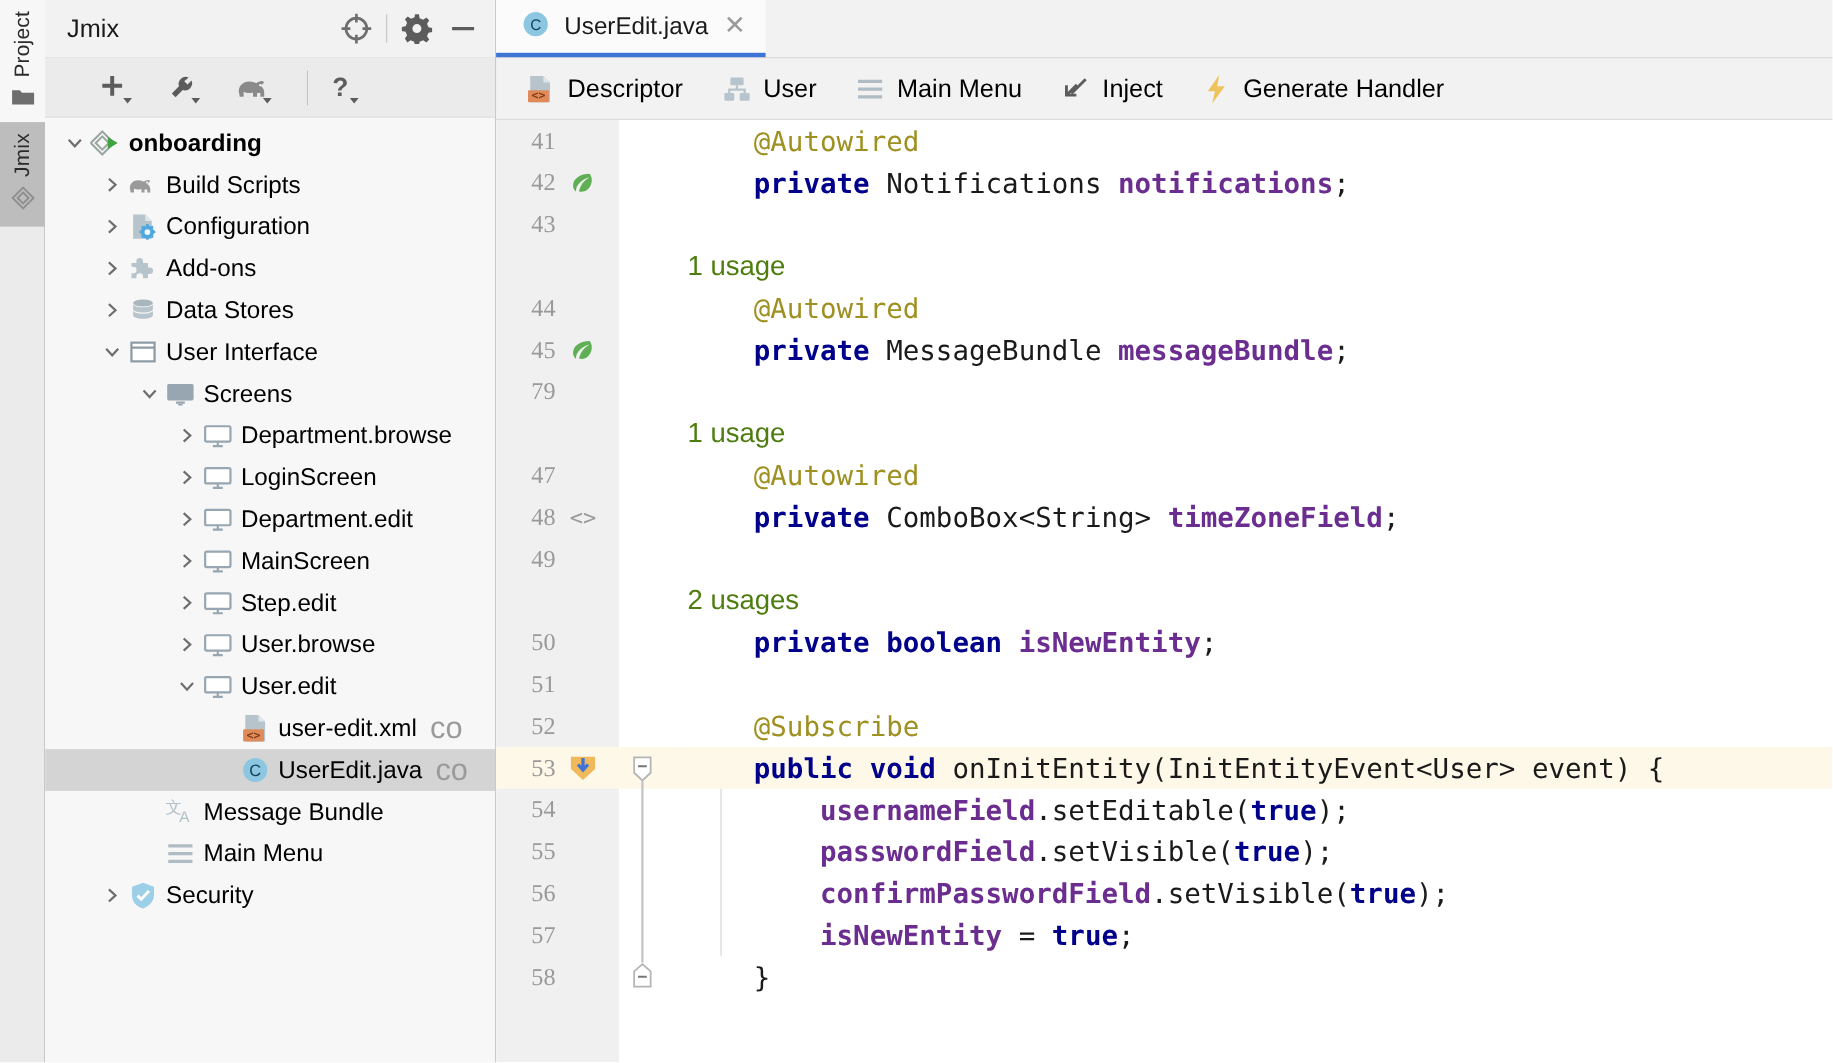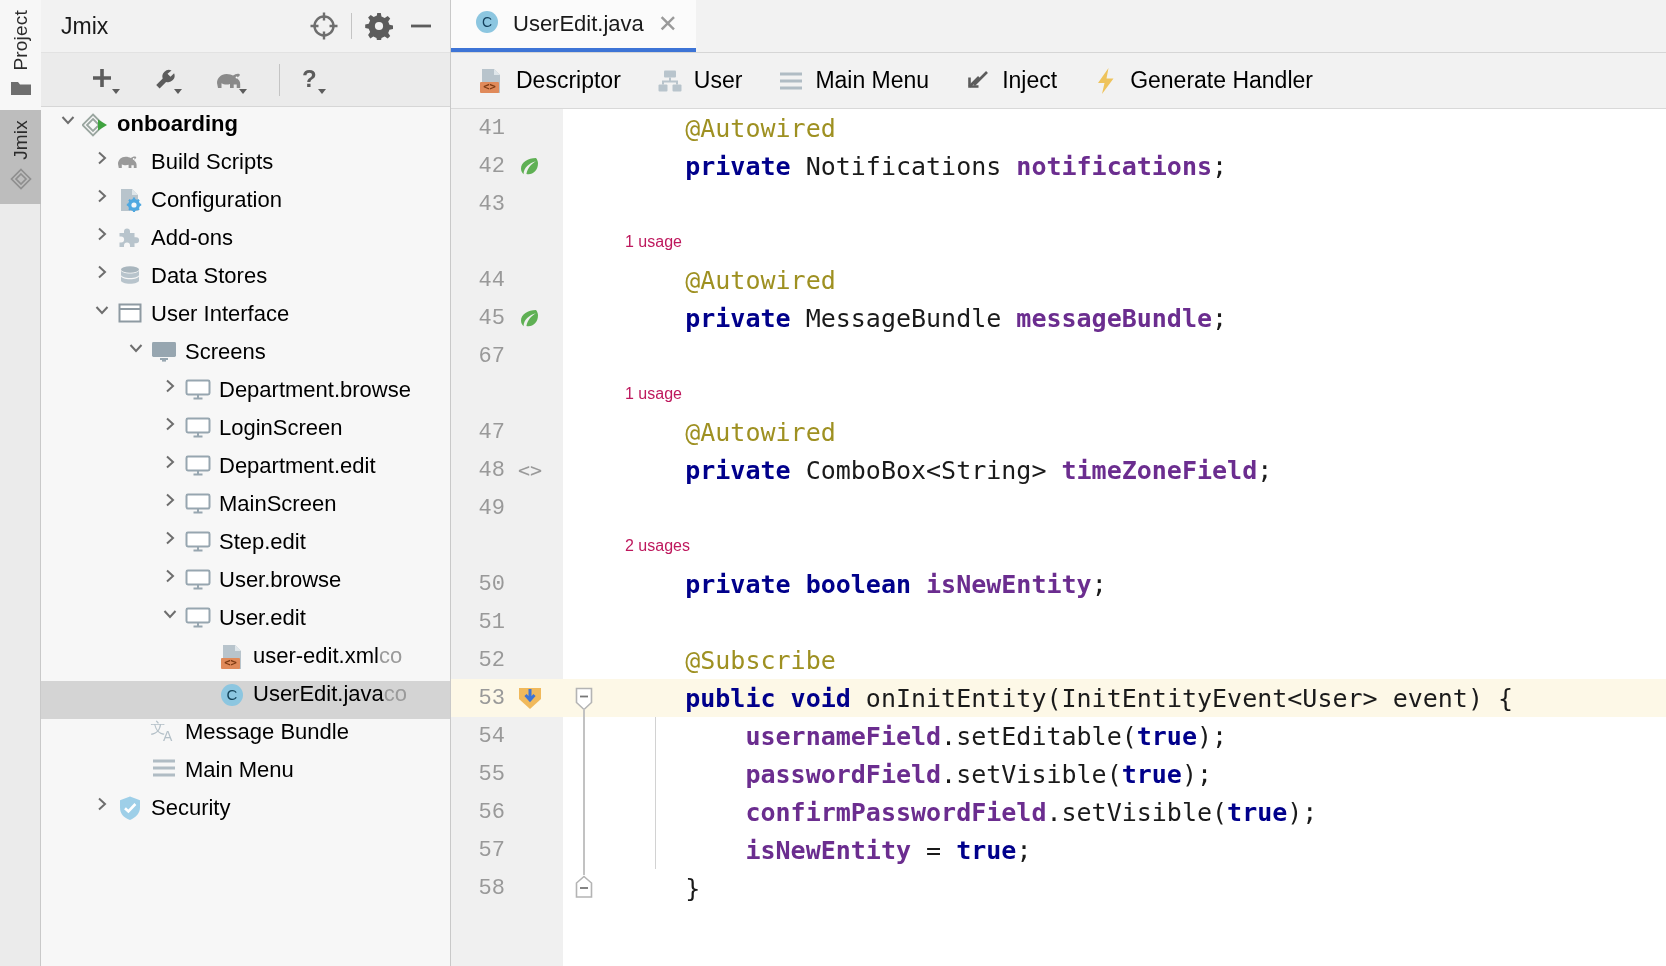--- a/index.html
+++ b/index.html
@@ -82,41 +82,41 @@
   
   .tree {
     flex: 1 1 auto;
     overflow: hidden;
     background: #f7f7f7;
     padding-top: 4px;
     position: relative;
   }
   .trow {
     height: 38px;
-    display: flex; align-items: flex-start;
+    display: flex; align-items: center;
     white-space: nowrap;
     font-size: 22px; color: #000;
     cursor: pointer;
     padding-right: 4px;
   }
   .trow.sel { background: #d4d4d4; }
   .arrow {
     width: 26px; flex: 0 0 26px;
     display: flex; align-items: center; justify-content: center;
     color: #6e6e6e;
   }
   .arrow.empty { visibility: hidden; }
   .ticon {
     width: 30px; flex: 0 0 30px;
     display: flex; align-items: center; justify-content: center;
     margin-right: 6px;
   }
   .tlabel { font-size: 22px; color: #000; }
   .tlabel.bold { font-weight: bold; }
-  .tcomment { font-size: 22px; color: #9a9a9a; margin-left: 0; }
+  .tcomment { font-size: 28px; color: #9a9a9a; margin-left: 12px; }
 
   
   .editor-area {
     flex: 1 1 auto;
     display: flex; flex-direction: column;
     background: #ffffff;
     min-width: 0;
   }
   .tabbar {
     height: 53px; flex: 0 0 53px;
@@ -167,28 +167,28 @@
     flex: 1 1 auto;
     position: relative;
     font-family: "DejaVu Sans Mono", monospace;
     font-size: 25px;
     overflow: hidden;
   }
   .ln-row { height: 38px; display: flex; align-items: center; }
   .ln-num {
     width: 56px; text-align: right;
     font-size: 22px; color: #999999;
-    font-family: Liberation Mono, monospace;
+    font-family: Liberation Serif, serif;
     padding-right: 2px;
   }
   .ln-ico { width: 48px; display: flex; align-items: center; padding-left: 8px; }
 
   .code-row { height: 38px; display: flex; align-items: center; padding-left: 14px; white-space: pre; }
   .usage-row { height: 38px; display: flex; align-items: center; padding-left: 14px; }
-  .usage-txt { font-family: "Liberation Sans", sans-serif; font-size: 16px; color: #be185d; }
+  .usage-txt { font-family: "Liberation Sans", sans-serif; font-size: 25px; color: #4d7c0f; }
   .hl { background: #fdf8e7; }
 
   .kw   { color: #00008b; font-weight: bold; }
   .ann  { color: #9e9021; }
   .fld  { color: #6b2d8f; font-weight: bold; }
   .typ  { color: #1a1a1a; }
   .pln  { color: #1a1a1a; }
   .mth  { color: #1a1a1a; }
 </style>
 </head>
@@ -647,21 +647,21 @@
           </div>
           <div class="ln-row">
             <span class="ln-num">45</span>
             <span class="ln-ico">
               <svg width="26" height="26" viewBox="0 0 26 26">
                 <path d="M21 5c-8 0-15 4.2-15 10.6 0 2.4 1 4.4 2.6 5.6-.2-6.4 5.8-11.4 12.4-13-4.6 2.6-8.4 6.6-9.6 12.8 5.6 1.4 11.6-3 11.6-10.4 0-2-.6-4-2-5.6z" fill="#5fb054"></path>
               </svg>
             </span>
           </div>
           <div class="ln-row">
-            <span class="ln-num">67</span>
+            <span class="ln-num">79</span>
             <span class="ln-ico"></span>
           </div>
           <div class="ln-row">
             <span class="ln-num"></span>
             <span class="ln-ico"></span>
           </div>
           <div class="ln-row">
             <span class="ln-num">47</span>
             <span class="ln-ico"></span>
           </div>

